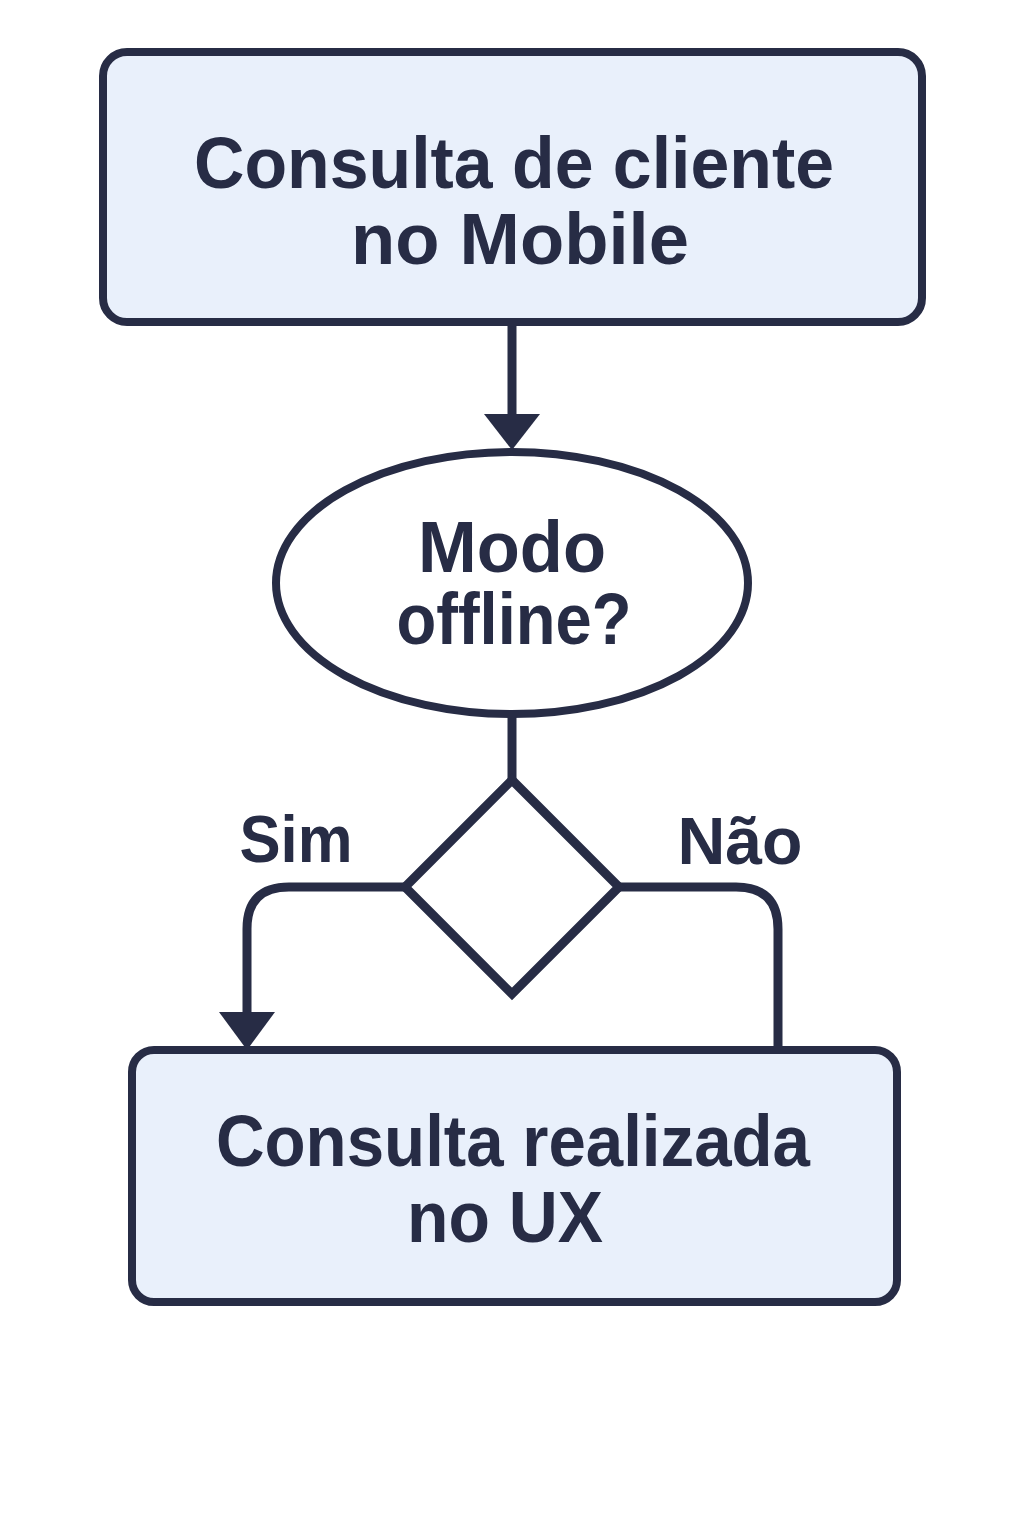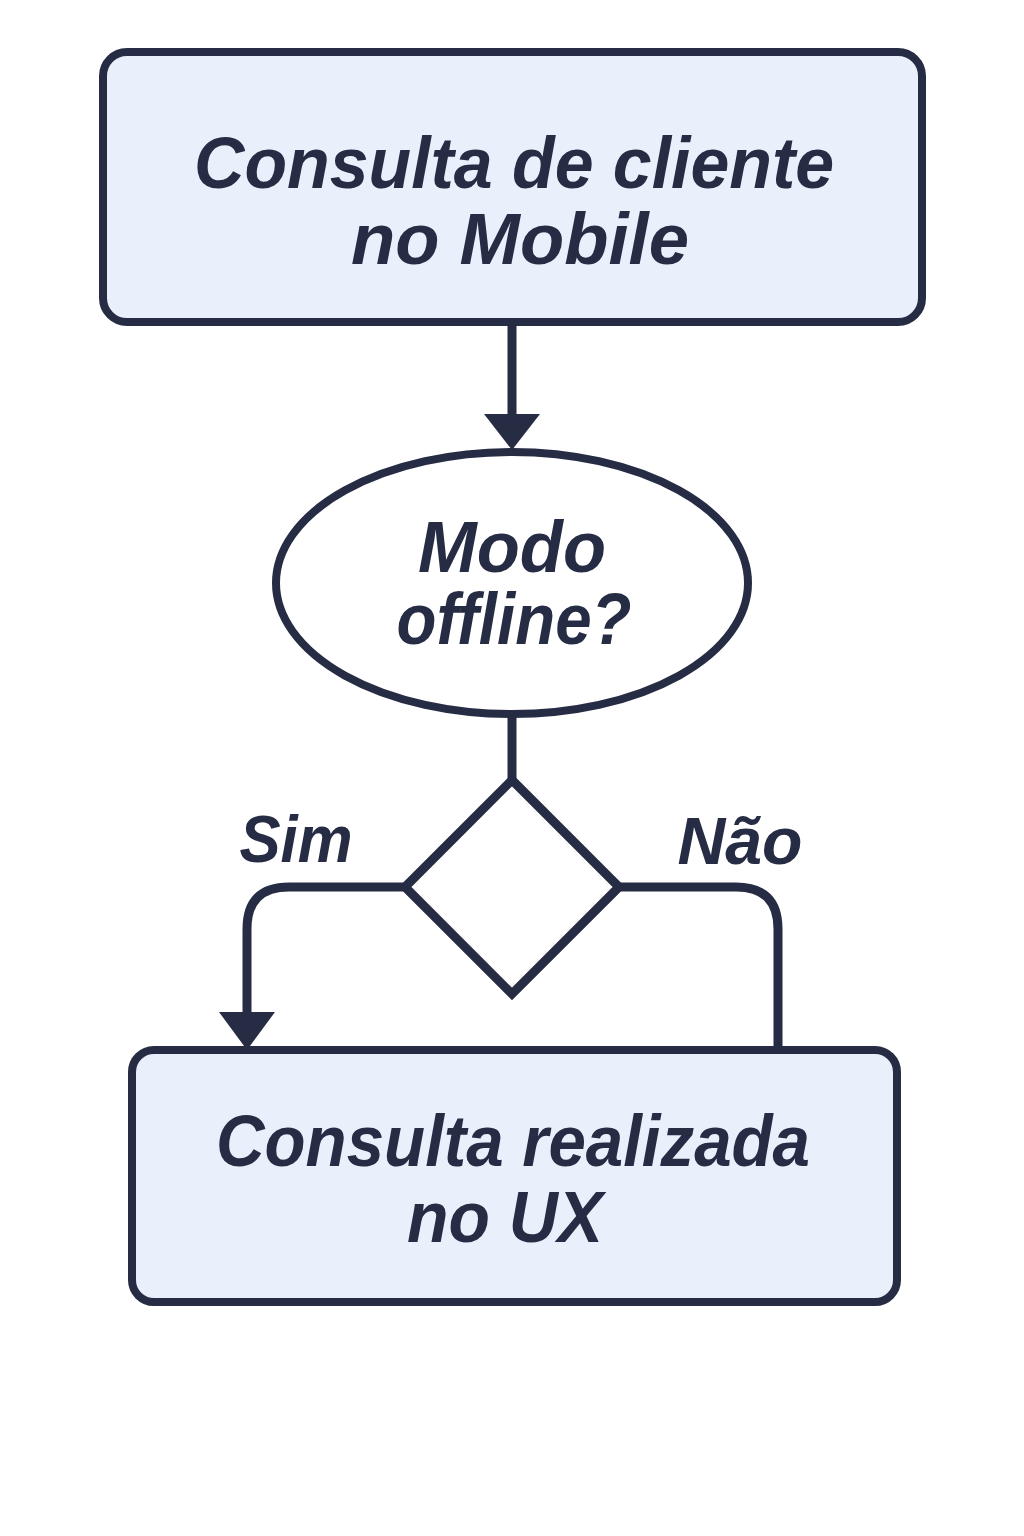--- a/index.html
+++ b/index.html
@@ -7,21 +7,20 @@
     padding: 0;
     background: #ffffff;
   }
   .page {
     position: relative;
     width: 1024px;
     height: 1467px;
     background: #ffffff;
     overflow: hidden;
     font-family: "Liberation Sans", sans-serif;
-    font-style: italic;
   }
   svg.flowchart {
     display: block;
     width: 1024px;
     height: 1536px;
   }
   .node-label {
     font-family: "Liberation Sans", sans-serif;
     font-weight: 700;
     font-size: 72px;

